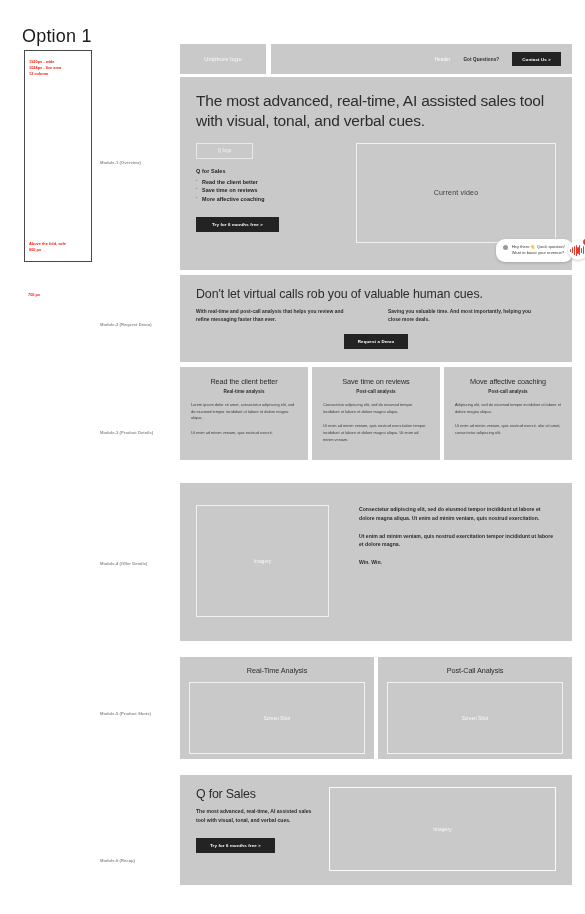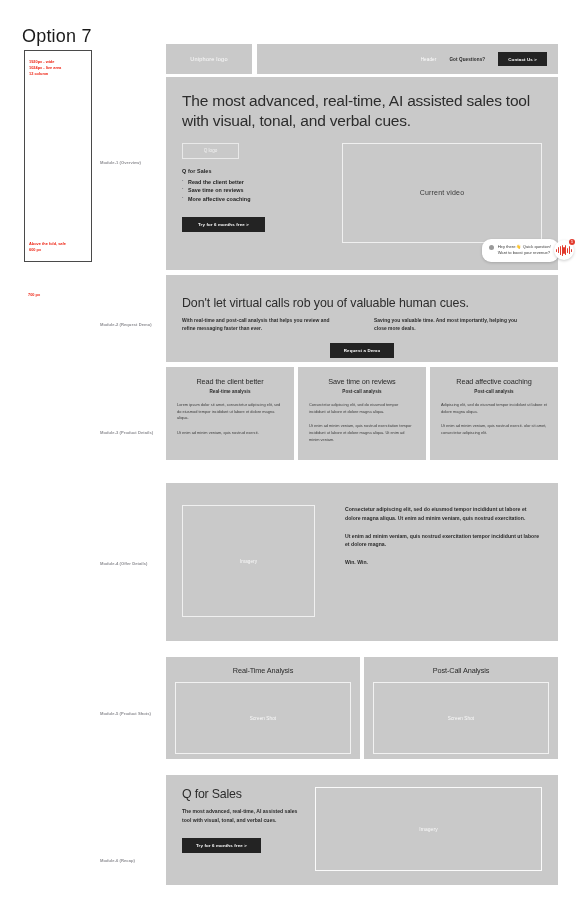--- a/index.html
+++ b/index.html
@@ -36,21 +36,21 @@
     position: absolute; left: 28px; top: 292px;
     font-size: 3.9px; font-weight: 700; color: #ee2211;
   }
   .mod-label {
     position: absolute; left: 100px; width: 78px;
     font-size: 4.1px; font-weight: 700; color: #8e8e93;
     letter-spacing: .05px; text-align: left;
   }
 
   
-  .wf { position: absolute; left: 166px; top: 0; width: 392px; }
+  .wf { position: absolute; left: 180px; top: 0; width: 392px; }
   .block { background: #c9c9c9; width: 100%; }
   .gap-sm { height: 3px; }
   .gap-md { height: 5px; }
 
   
   .hdr { display: flex; gap: 5px; height: 30px; align-items: stretch; }
   .hdr-logo {
     width: 86px; background: #c9c9c9;
     display: flex; align-items: center; justify-content: center;
     font-size: 5.6px; color: #fbfbfb; letter-spacing: .2px;
@@ -127,21 +127,21 @@
   .wave { display: flex; align-items: center; gap: .7px; height: 11px; }
   .wave i { display: block; width: 1.1px; background: #e23b2e; border-radius: 1px; }
   .chat-badge {
     position: absolute; top: -1px; right: -1px;
     width: 6px; height: 6px; border-radius: 50%;
     background: #e23b2e; color: #fff; font-size: 3.4px; font-weight: 700;
     display: flex; align-items: center; justify-content: center;
   }
 
   
-  .m2 { padding: 21px 16px 14px 16px; height: 87px; }
+  .m2 { padding: 12px 16px 14px 16px; height: 87px; }
   .m2 h2 {
     font-size: 12.4px; font-weight: 400; color: #2c2c2c;
     letter-spacing: -.1px;
   }
   .m2-cols { display: flex; gap: 40px; margin-top: 7px; }
   .m2-cols p {
     width: 152px; font-size: 4.9px; font-weight: 700;
     color: #2b2b2b; line-height: 1.72; letter-spacing: .03px;
   }
   .m2-cta-wrap { display: flex; justify-content: center; margin-top: 9px; }
@@ -213,21 +213,21 @@
     flex: 1; border: 1px solid #fbfbfb;
     display: flex; align-items: center; justify-content: center;
     font-size: 4.9px; color: #fafafa; letter-spacing: .1px;
   }
 </style>
 </head>
 <body>
 
 <div class="page">
 
-  <div class="opt-title">Option 7</div>
+  <div class="opt-title">Option 1</div>
 
   <div class="spec-box">
     <div class="spec-top" style="white-space:pre-line">1920px - wide
 1024px - live area
 12 column</div>
     <div class="spec-bottom" style="white-space:pre-line">Above the fold, safe
 600 px</div>
   </div>
   <div class="spec-700">700 px</div>
 
@@ -314,21 +314,21 @@
         <p>Lorem ipsum dolor sit amet, consectetur adipiscing elit, sed do eiusmod tempor incididunt ut labore et dolore magna aliqua.</p>
         <p>Ut enim ad minim veniam, quis nostrud exercit.</p>
       </div>
       <div class="card">
         <h3>Save time on reviews</h3>
         <div class="sub">Post-call analysis</div>
         <p>Consectetur adipiscing elit, sed do eiusmod tempor incididunt ut labore et dolore magna aliqua.</p>
         <p>Ut enim ad minim veniam, quis nostrud exercitation tempor incididunt ut labore et dolore magna aliqua. Ut enim ad minim veniam.</p>
       </div>
       <div class="card">
-        <h3>Read affective coaching</h3>
+        <h3>Move affective coaching</h3>
         <div class="sub">Post-call analysis</div>
         <p>Adipiscing elit, sed do eiusmod tempor incididunt ut labore et dolore magna aliqua.</p>
         <p>Ut enim ad minim veniam, quis nostrud exercit. olor sit amet, consectetur adipiscing elit.</p>
       </div>
     </div>
 
     <div class="gap-md" style="height:23px"></div>
 
     <div class="block m4">
       <div class="m4-body">

